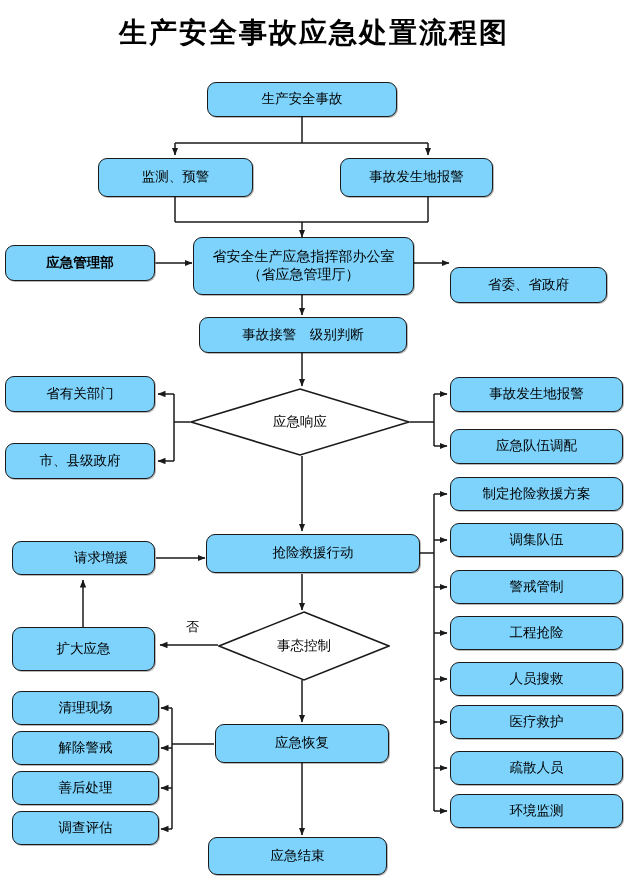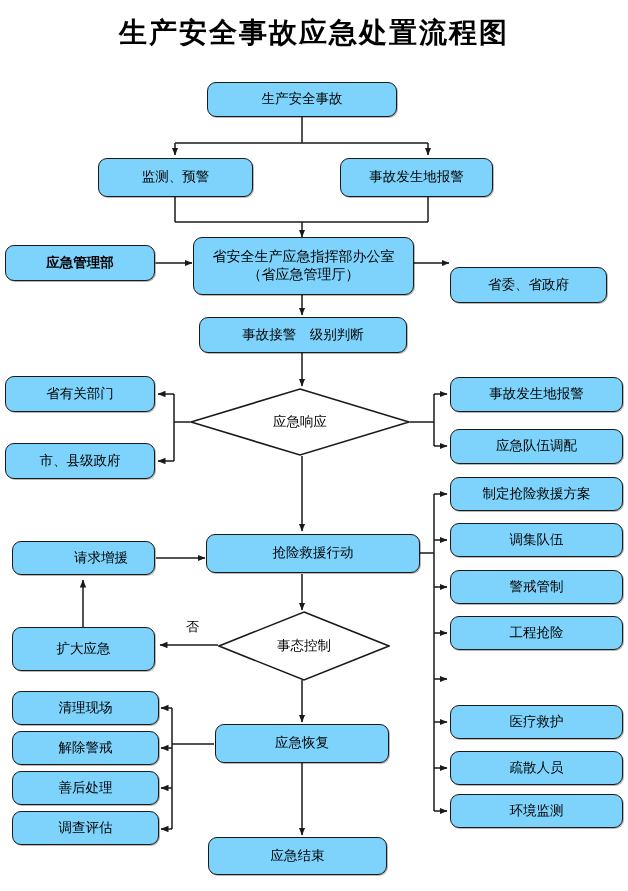--- a/index.html
+++ b/index.html
@@ -191,20 +191,21 @@
   <div class="node" style="left:450px; top:429px; width:173px; height:35px;">应急队伍调配</div>
 
   <div class="node" style="left:450px; top:477px; width:173px; height:34px;">制定抢险救援方案</div>
 
   <div class="node" style="left:450px; top:523px; width:173px; height:34px;">调集队伍</div>
 
   <div class="node" style="left:450px; top:570px; width:173px; height:34px;">警戒管制</div>
 
   <div class="node" style="left:450px; top:616px; width:173px; height:34px;">工程抢险</div>
 
+  <div class="node" style="left:450px; top:662px; width:173px; height:34px;">人员搜救</div>
 
   <div class="node" style="left:450px; top:705px; width:173px; height:34px;">医疗救护</div>
 
   <div class="node" style="left:450px; top:751px; width:173px; height:34px;">疏散人员</div>
 
   <div class="node" style="left:450px; top:794px; width:173px; height:34px;">环境监测</div>
 
   <div class="node" style="left:12px; top:541px; width:143px; height:34px;padding-left:35px;">请求增援</div>
 
   <div class="node" style="left:206px; top:534px; width:214px; height:39px;">抢险救援行动</div>

